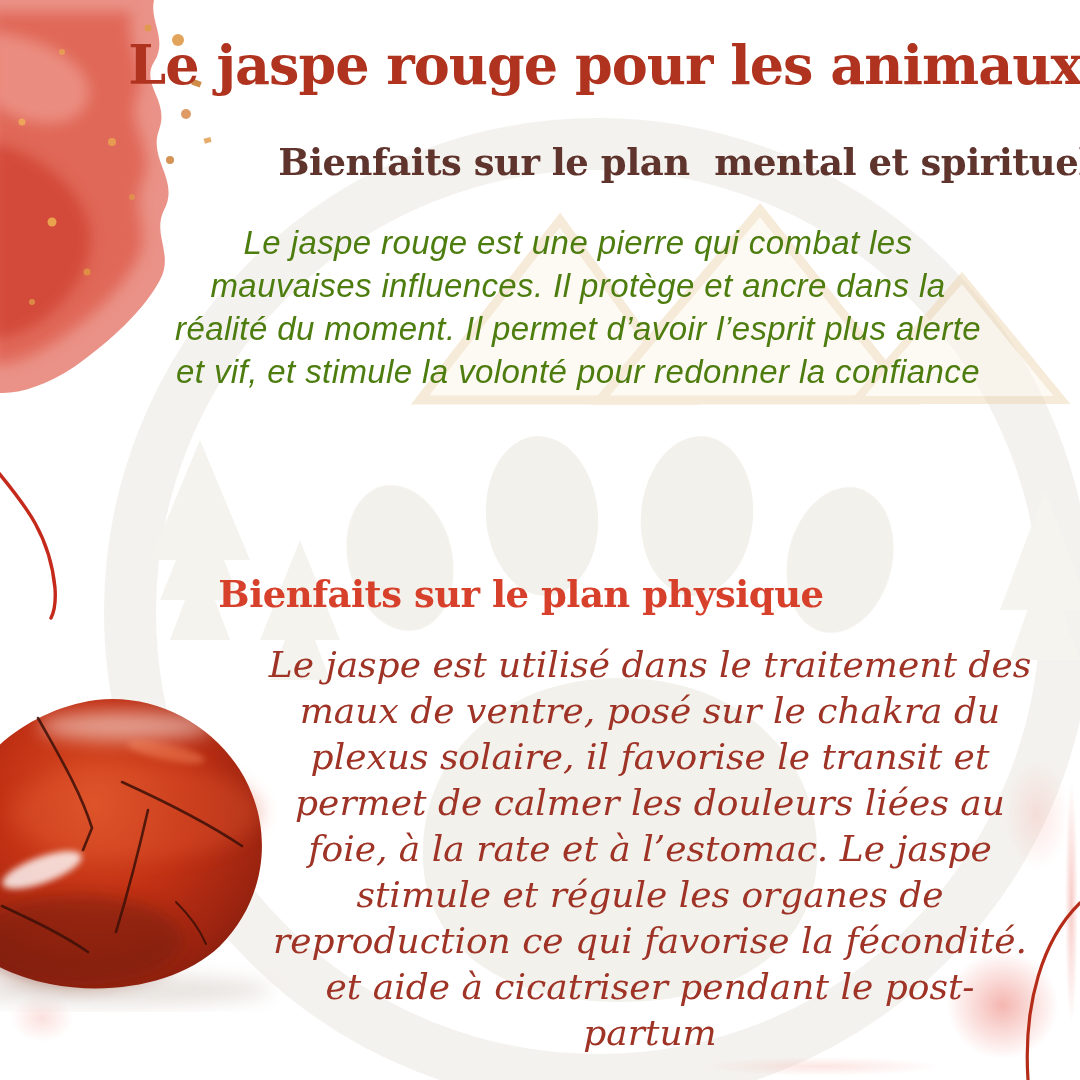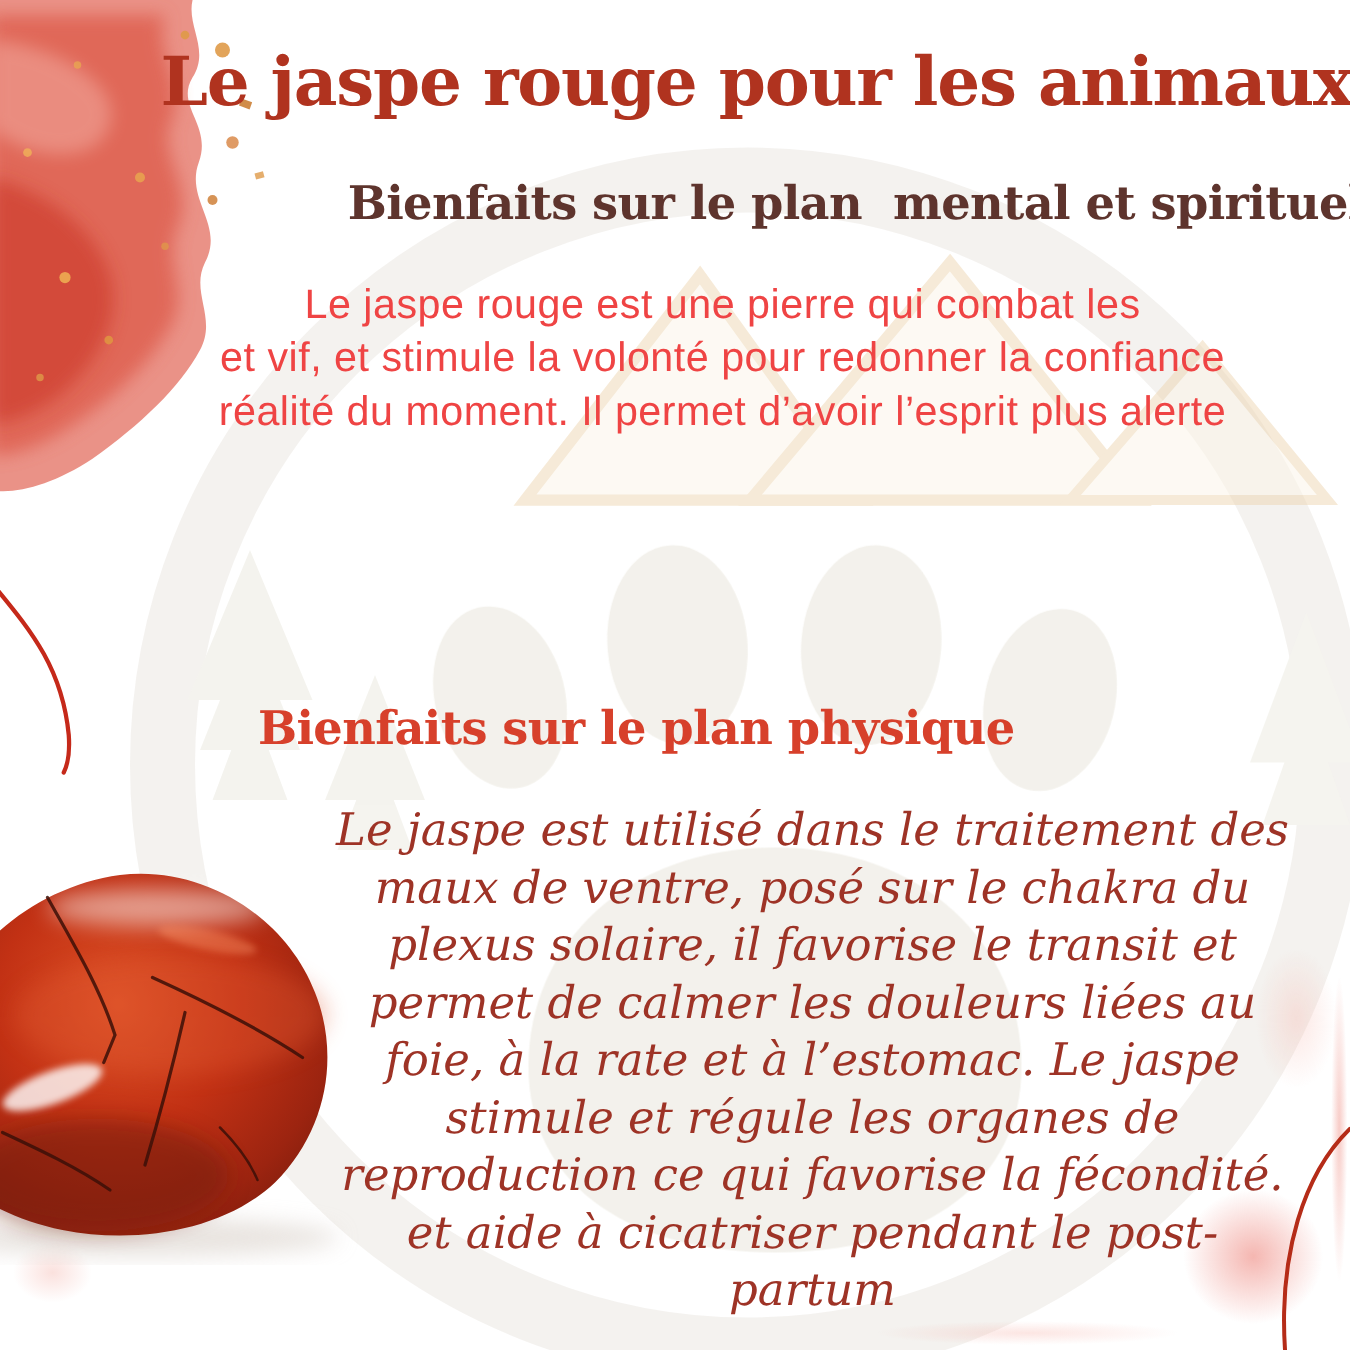--- a/index.html
+++ b/index.html
@@ -154,27 +154,28 @@
   <div class="abs wash-bottomleft"></div>
 
   <svg class="abs curve-bottomright" width="95" height="185" viewBox="0 0 95 185" aria-hidden="true">
     <path d="M95,8 C58,44 38,108 43,185" fill="none" stroke="#b52c18" stroke-width="3.2" stroke-linecap="round"></path>
   </svg>
 
   <h1 class="abs page-title" style="color:#b0331f;margin:0;">Le jaspe rouge pour les animaux</h1>
 
   <h2 class="abs heading-mental" style="color:#5e342d;margin:0;">Bienfaits sur le plan  mental et spirituel</h2>
 
-  <div class="abs para-mental" style="color:#ef4444;">
+  <div class="abs para-mental" style="color:#4d7c0f;font-style:italic;">
     <div>Le jaspe rouge est une pierre qui combat les</div>
+    <div>mauvaises influences. Il protège et ancre dans la</div>
+    <div>réalité du moment. Il permet d’avoir l’esprit plus alerte</div>
     <div>et vif, et stimule la volonté pour redonner la confiance</div>
-    <div>réalité du moment. Il permet d’avoir l’esprit plus alerte</div>
   </div>
 
-  <h2 class="abs heading-physique" style="color:#d7402b;margin:0;">Bienfaits sur le plan physique</h2>
+  <h2 class="abs heading-physique" style="color:#d7402b;margin:12px;">Bienfaits sur le plan physique</h2>
 
   <div class="abs para-physique" style="color:#9e3326;">
     <div>Le jaspe est utilisé dans le traitement des</div>
     <div>maux de ventre, posé sur le chakra du</div>
     <div>plexus solaire, il favorise le transit et</div>
     <div>permet de calmer les douleurs liées au</div>
     <div>foie, à la rate et à l’estomac. Le jaspe</div>
     <div>stimule et régule les organes de</div>
     <div>reproduction ce qui favorise la fécondité.</div>
     <div>et aide à cicatriser pendant le post-</div>

